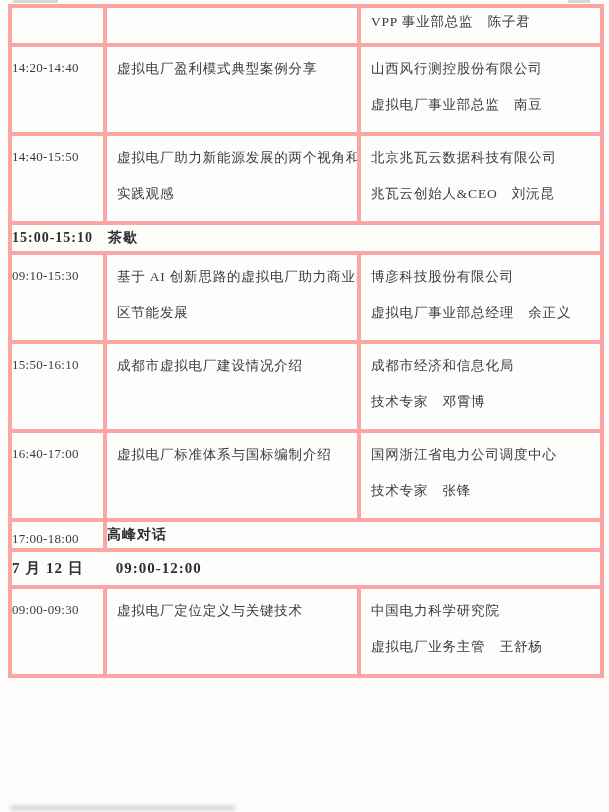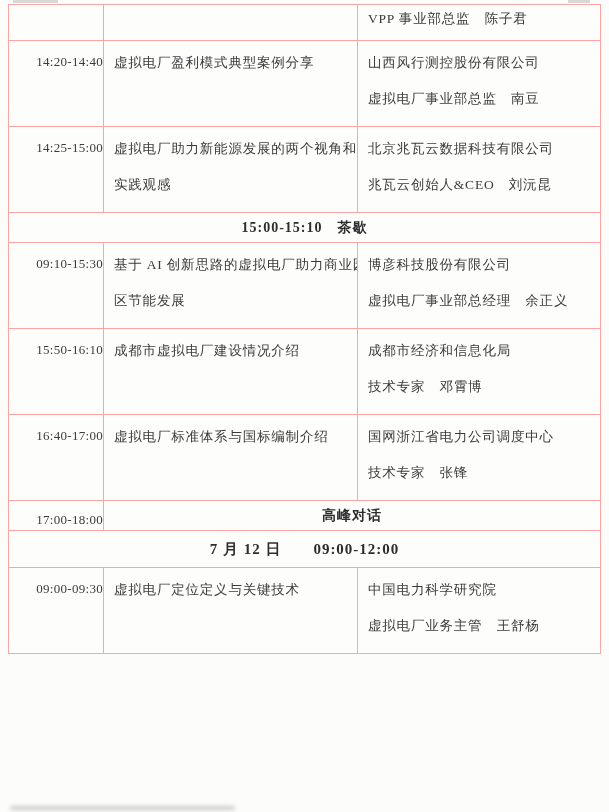--- a/index.html
+++ b/index.html
@@ -8,47 +8,47 @@
     background:#fcfcfb;
     font-family:"Liberation Serif","DejaVu Serif",serif;
     color:#3b3b3d;
   }
   .agenda-table{
     position:absolute;left:8px;top:4px;width:592px;
     border-collapse:collapse;table-layout:fixed;
     background:#fdfdfc;
   }
   .agenda-table td{
-    border:1px solid #fca5a5;
+    border:4px solid #fca5a5;
     vertical-align:top;
     overflow:hidden;
     padding:0;
   }
   td.time-cell{
-    text-align:right;
+    text-align:left;
     font-size:13px;
     padding-top:13px;
     letter-spacing:0.3px;
   }
   td.topic-cell,td.speaker-cell{
     padding-left:10px;
     padding-top:13px;
   }
   .cell-line{
     white-space:pre;
     height:36px;
     font-size:13.5px;
     letter-spacing:0.8px;
     line-height:18px;
   }
   tr.partial-row td{padding-top:5px;}
   tr.partial-row .cell-line{height:30px;}
   td.span-cell{
     vertical-align:middle;
-    text-align:center;
+    text-align:left;
     font-weight:bold;
     font-size:14px;
     letter-spacing:1px;
     color:#2e2e30;
   }
   td.date-cell{font-size:15px;}
   
   .artifact-top-left{
     position:absolute;left:13px;top:0;width:45px;height:3px;
     background:#c9c9c7;opacity:.7;
@@ -91,21 +91,21 @@
       <td class="topic-cell">
         <div class="cell-line">虚拟电厂盈利模式典型案例分享</div>
       </td>
       <td class="speaker-cell">
         <div class="cell-line">山西风行测控股份有限公司</div>
         <div class="cell-line">虚拟电厂事业部总监　南豆</div>
       </td>
     </tr>
 
     <tr style="height:71px">
-      <td class="time-cell">14:25-15:00</td>
+      <td class="time-cell">14:40-15:50</td>
       <td class="topic-cell">
         <div class="cell-line">虚拟电厂助力新能源发展的两个视角和</div>
         <div class="cell-line">实践观感</div>
       </td>
       <td class="speaker-cell">
         <div class="cell-line">北京兆瓦云数据科技有限公司</div>
         <div class="cell-line">兆瓦云创始人&amp;CEO　刘沅昆</div>
       </td>
     </tr>
 

